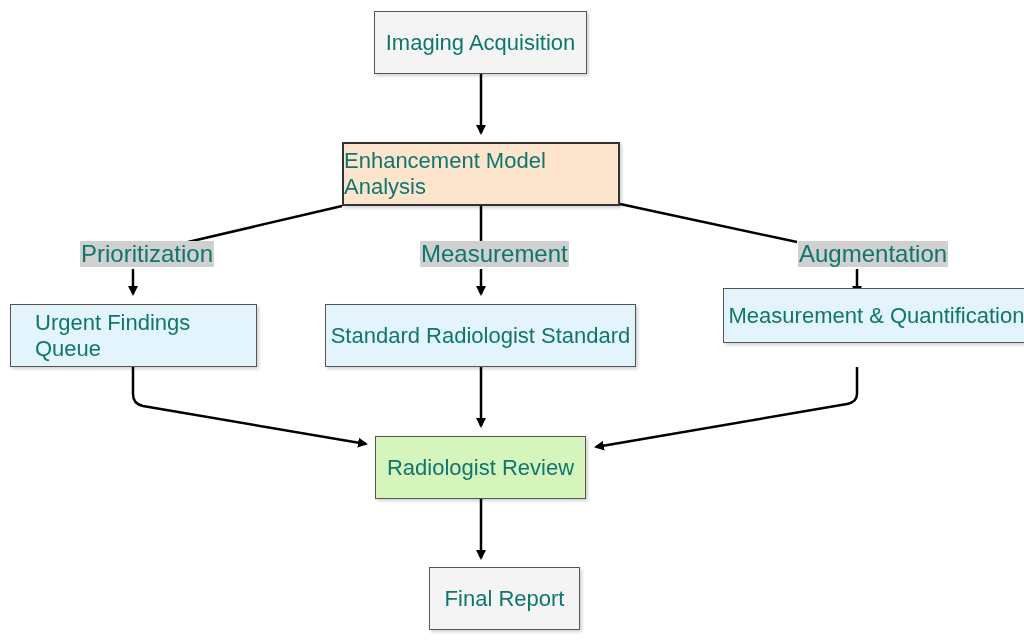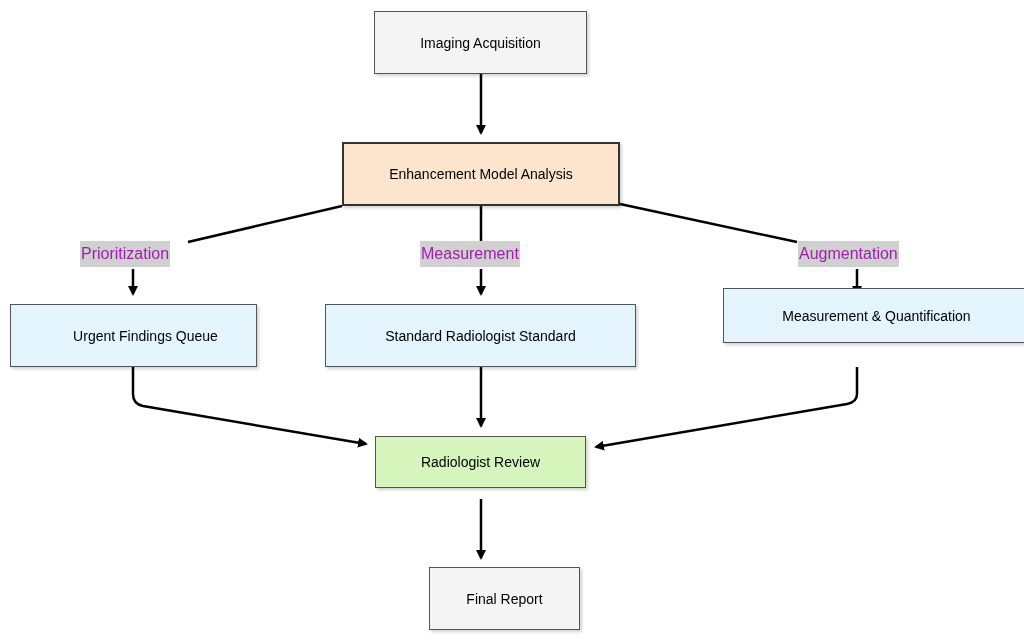--- a/index.html
+++ b/index.html
@@ -1,26 +1,26 @@
 <!DOCTYPE html>
 <html><head>
 <meta charset="utf-8">
 <style>
   html, body { margin: 0; padding: 0; background: #ffffff; }
   body { width: 1024px; height: 643px; position: relative; overflow: hidden;
          font-family: "Liberation Sans", sans-serif; }
   svg { position: absolute; left: 0; top: 0; }
   .node { position: absolute; box-sizing: border-box; border: 1.5px solid #555;
           display: flex; align-items: center; justify-content: center;
-          font-size: 14px; color: #000000; box-shadow: 2px 2px 3px rgba(0,0,0,0.18); }
+          font-size: 22px; color: #0f766e; box-shadow: 2px 2px 3px rgba(0,0,0,0.18); }
   .gray { background: #f4f4f4; }
   .orange { background: #fde5cd; border: 2.5px solid #333; }
   .blue { background: #e3f4fc; }
   .green { background: #d6f5bd; }
-  .elabel { position: absolute; background: #d0d0d0; color: #a21caf; font-size: 16px;
+  .elabel { position: absolute; background: #d0d0d0; color: #0f766e; font-size: 24px;
             padding: 1px 1px; line-height: 24px; }
 </style>
 </head>
 <body>
 
 <svg width="1024" height="643">
   <defs>
     <marker id="ah" markerWidth="10" markerHeight="10" refX="8" refY="5" orient="auto" markerUnits="userSpaceOnUse">
       <path d="M0,0 L10,5 L0,10 z" fill="#000"></path>
     </marker>
@@ -44,14 +44,14 @@
 <div class="node orange" style="left:342px;top:142px;width:278px;height:64px;">Enhancement Model Analysis</div>
 
 <div class="elabel" style="left:80px;top:241px;">Prioritization</div>
 <div class="elabel" style="left:420px;top:241px;">Measurement</div>
 <div class="elabel" style="left:798px;top:241px;text-align:right;">Augmentation</div>
 
 <div class="node blue" style="left:10px;top:304px;width:247px;height:63px;padding-left:24px;">Urgent Findings Queue</div>
 <div class="node blue" style="left:325px;top:304px;width:311px;height:63px;">Standard Radiologist Standard</div>
 <div class="node blue" style="left:704px;top:288px;width:307px;height:55px;margin-left:19px;">Measurement &amp; Quantification</div>
 
-<div class="node green" style="left:375px;top:436px;width:211px;height:52px;">Radiologist Review</div>
+<div class="node green" style="left:375px;top:436px;width:211px;height:63px;">Radiologist Review</div>
 <div class="node gray" style="left:429px;top:567px;width:151px;height:63px;">Final Report</div>
 
 </body></html>

